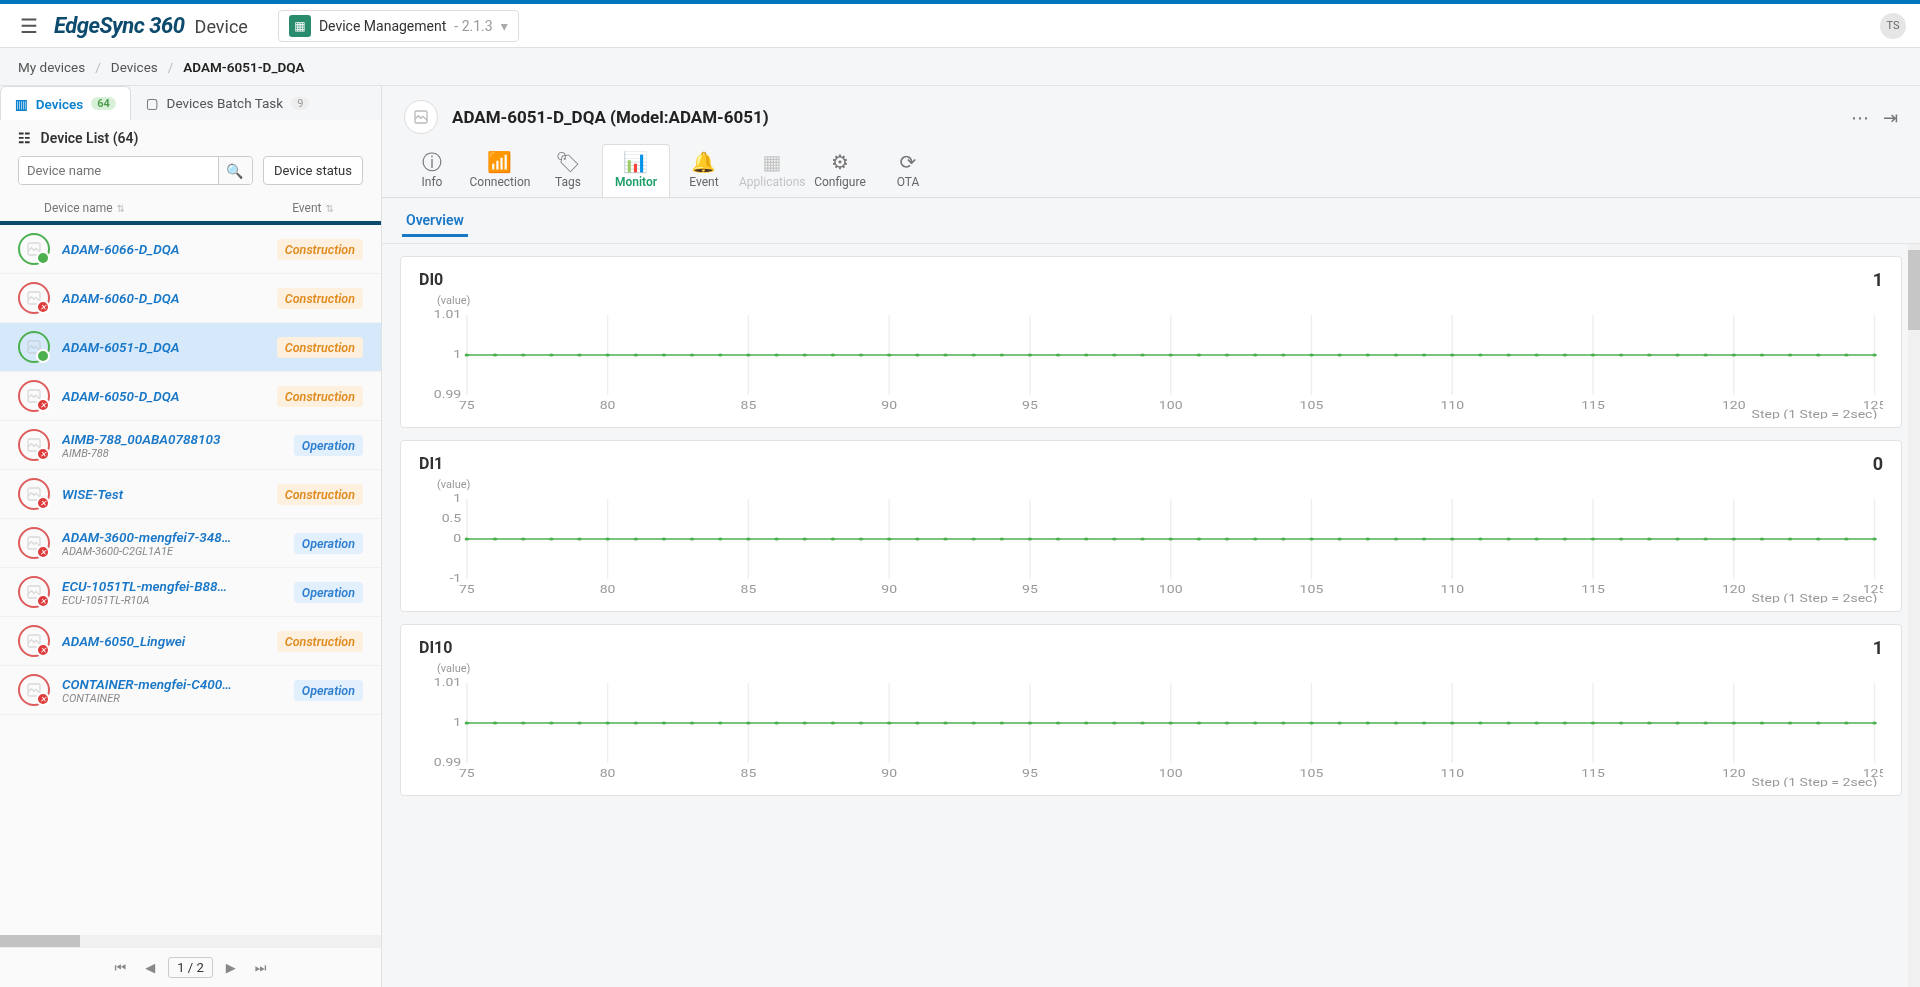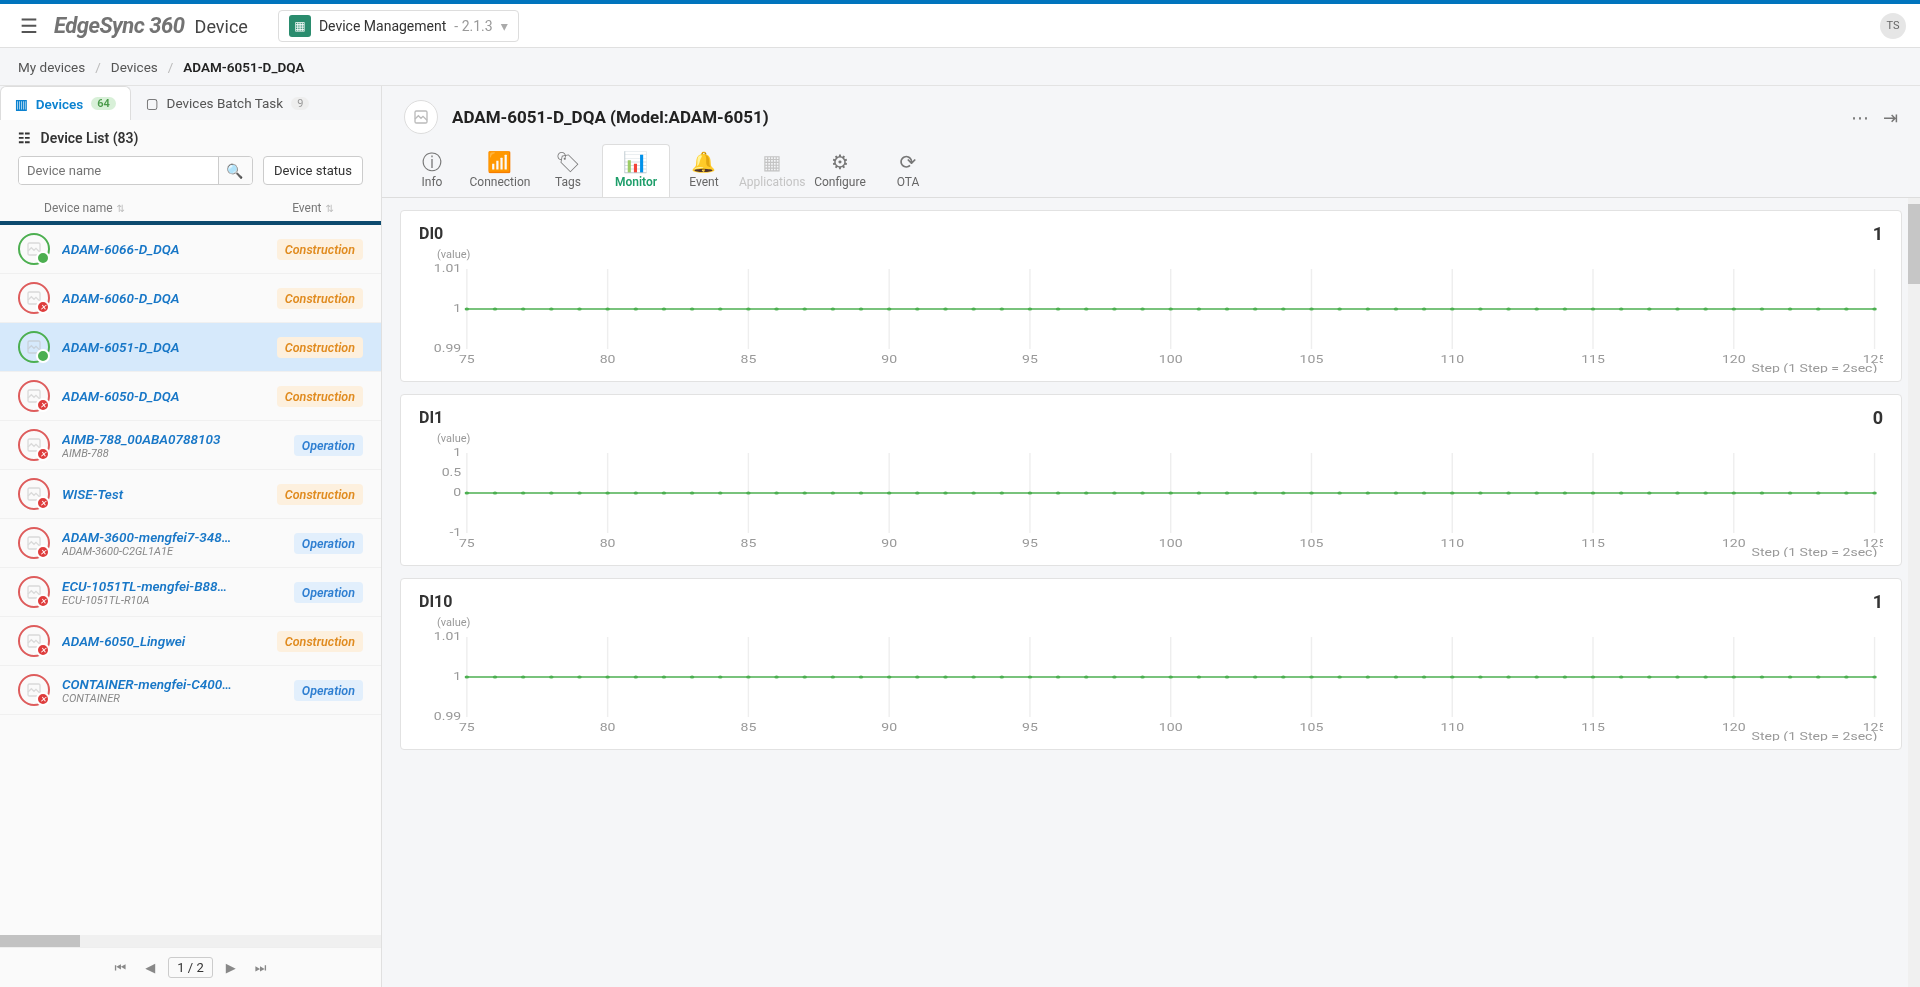--- a/index.html
+++ b/index.html
@@ -1,20 +1,20 @@
 <!DOCTYPE html>
 <html><head>
 <meta charset="utf-8">
 <style>
   * { box-sizing: border-box; margin: 0; padding: 0; font-family: "Segoe UI", Roboto, Arial, sans-serif; }
   body { background:#f5f6f8; color:#333; font-size:14px; overflow:hidden; }
   .topbar { height:48px; background:#fff; border-top:4px solid #0074bd; border-bottom:1px solid #e0e0e0; display:flex; align-items:center; padding:0 14px; }
   .menu-btn { font-size:20px; color:#555; cursor:pointer; padding:6px; }
   .brand { display:flex; align-items:baseline; gap:10px; margin-left:10px; }
-  .brand-main { font-size:22px; font-weight:700; color:#737373; letter-spacing:-0.5px; font-style:italic;}
+  .brand-main { font-size:22px; font-weight:700; color:#0c4a6e; letter-spacing:-0.5px; font-style:italic;}
   .brand-sub { font-size:18px; color:#444; }
   .app-select { margin-left:30px; display:flex; align-items:center; background:#fff; border:1px solid #ddd; border-radius:4px; padding:4px 10px; gap:8px; cursor:pointer; min-width:230px; }
   .app-icon { width:22px; height:22px; background:#2a8c6e; border-radius:3px; display:flex; align-items:center; justify-content:center; color:#fff; font-size:12px;}
   .app-name { color:#333; }
   .app-ver { color:#999; }
   .chev { margin-left:auto; color:#aaa; }
   .avatar { margin-left:auto; width:26px; height:26px; border-radius:50%; background:#e6e6e6; color:#666; font-size:11px; display:flex; align-items:center; justify-content:center; }
   .breadcrumb { height:38px; background:#f5f6f8; border-bottom:1px solid #e3e3e3; display:flex; align-items:center; padding:0 18px; color:#555; gap:10px; font-size:13.5px;}
   .breadcrumb a { color:#555; cursor:pointer; }
   .breadcrumb .sep { color:#bbb; }
@@ -141,21 +141,21 @@
       </div>
       <div class="side-tab">
         <span>▢</span>
         <span>Devices Batch Task</span>
         <span class="count-gray">9</span>
       </div>
     </div>
 
     <div class="devlist-head">
       <span>☷</span>
-      <span>Device List (83)</span>
+      <span>Device List (64)</span>
     </div>
 
     <div class="devlist-filter">
       <div class="search-wrap">
         <input placeholder="Device name" style="">
         <div class="sbtn">🔍</div>
       </div>
       <div class="status-filter">Device status</div>
     </div>
 
@@ -362,20 +362,23 @@
         <div class="dtab">
           <div class="dic">⚙</div>
                <div class="dlbl">Configure</div>
         </div>
         <div class="dtab">
           <div class="dic">⟳</div>
                <div class="dlbl">OTA</div>
         </div>
       </div>
 
+    <div class="sub-tabs">
+      <span class="stab">Overview</span>
+    </div>
 
 
     <div class="charts" id="charts">
       <div class="vscroll">
           <div class="vthumb"></div>
         </div>
     <div class="chart-card">
     <div class="chart-title-row">
       <span class="chart-title">DI0</span>
       <span class="chart-val">1</span>

